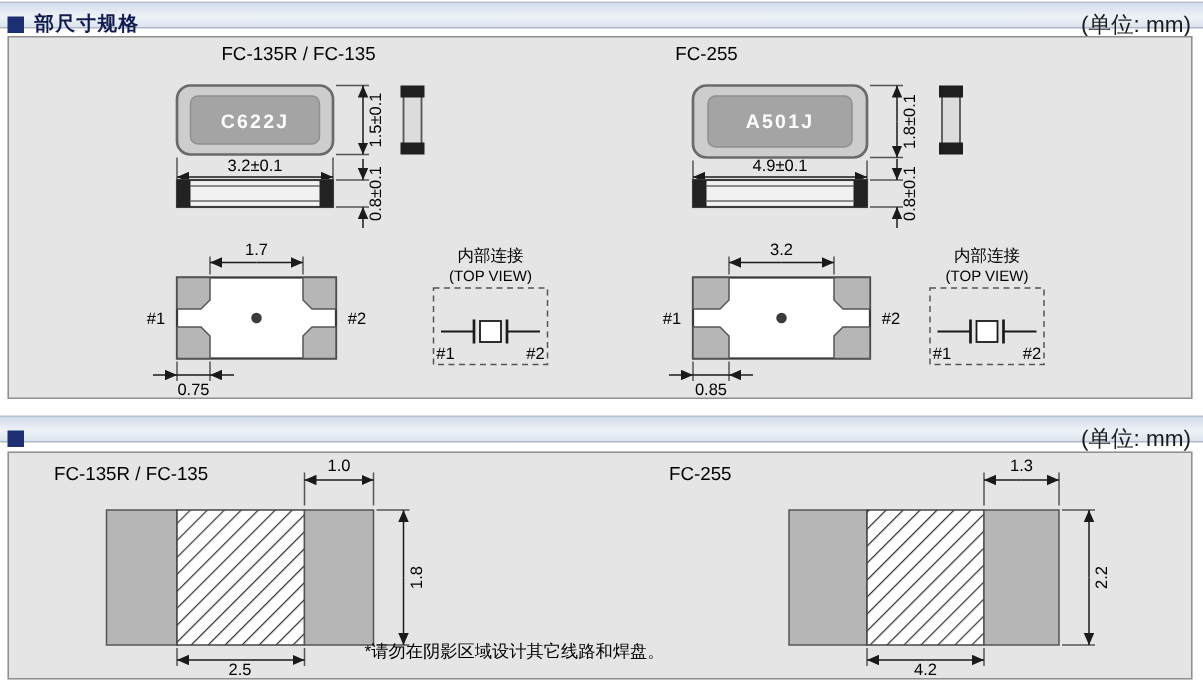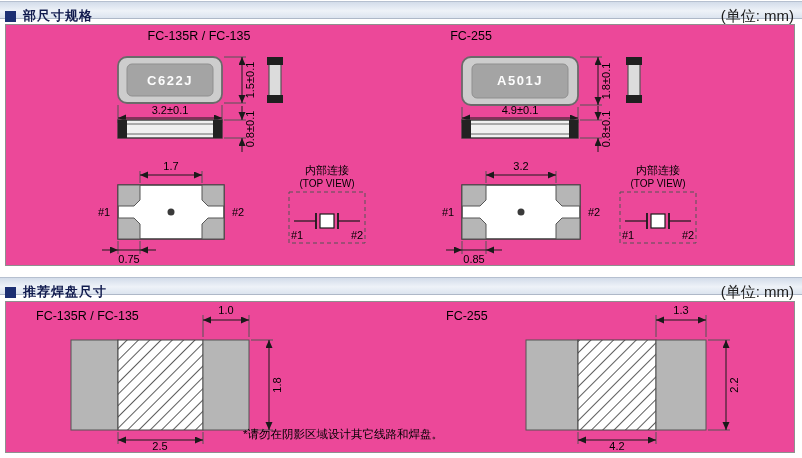--- a/index.html
+++ b/index.html
@@ -12,21 +12,21 @@
     position: absolute; left: 0; width: 802px; height: 18px;
     display: flex; align-items: center; padding: 12px 8px 0 5px;
     background: linear-gradient(180deg, #d3dcea 0%, #eef2f8 55%, #dce4ef 100%);
     border-top: 1px solid #b6c0d0; border-bottom: 1px solid #aeb8c8;
   }
   #header1 { top: 1px; }
   #header2 { top: 277px; }
   .bullet { width: 11px; height: 11px; background: #1c2f72; margin-right: 7px; }
   .section-title { font-size: 13px; font-weight: bold; color: #111b4e; letter-spacing: 1px; }
   .section-unit { margin-left: auto; font-size: 15px; color: #1a1a1a; }
-  .content-box { position: absolute; left: 5px; width: 790px; border: 1px solid #8f8f8f; background: #ec4899; }
+  .content-box { position: absolute; left: 5px; width: 790px; border: 1px solid #8f8f8f; background: #e5e5e5; }
   #box1 { top: 24px; height: 242px; }
   #box2 { top: 301px; height: 152px; }
   svg { display: block; }
   svg text { font-family: "Liberation Sans", "DejaVu Sans", sans-serif; fill: #000; }
   .t-title { font-size: 12.5px; text-anchor: middle; }
   .t-part  { font-size: 13px; font-weight: bold; fill: #fdfdfd; text-anchor: middle; letter-spacing: 1.5px; }
   .t-dim   { font-size: 11px; text-anchor: middle; }
   .t-pin   { font-size: 11px; text-anchor: middle; }
   .t-int   { font-size: 11px; text-anchor: middle; }
   .t-int-sub { font-size: 10px; text-anchor: middle; }
@@ -231,21 +231,20 @@
       <rect x="645" y="189" width="14" height="14" fill="#fff" stroke="#1a1a1a" stroke-width="1.2"></rect>
       <text x="622" y="214" class="t-pin">#1</text>
       <text x="682" y="214" class="t-pin">#2</text>
     </g>
   </g>
 </svg>
 </div>
 
 <div class="section-header" id="header2">
   <span class="bullet"></span>
-  <span class="section-title">推荐焊盘尺寸</span>
   <span class="section-unit">(单位: mm)</span>
 </div>
 
 <div class="content-box" id="box2">
 <svg width="788" height="150" viewBox="0 0 788 150">
   <defs>
     <marker id="ar2" markerWidth="9" markerHeight="8" refX="8" refY="3.5" orient="auto" markerUnits="userSpaceOnUse">
       <path d="M0,0 L8,3.5 L0,7 Z" fill="#1a1a1a"></path>
     </marker>
     <pattern id="hatch" width="8" height="8" patternUnits="userSpaceOnUse" patternTransform="rotate(45)">

